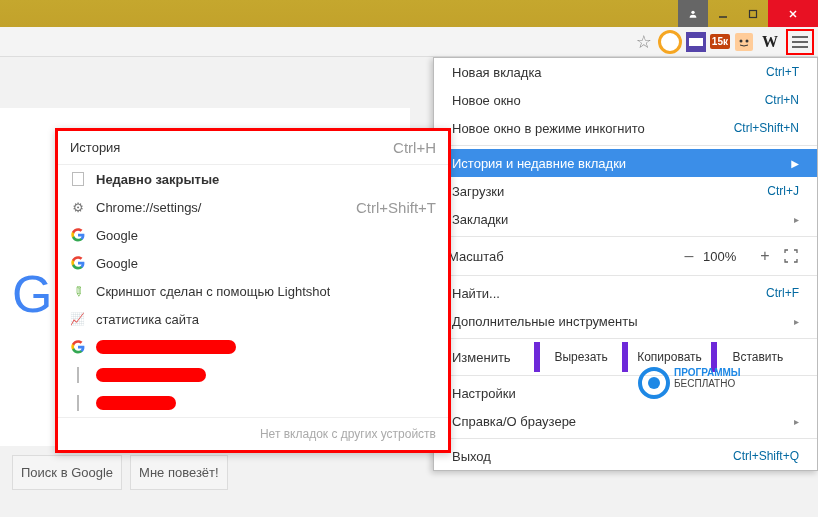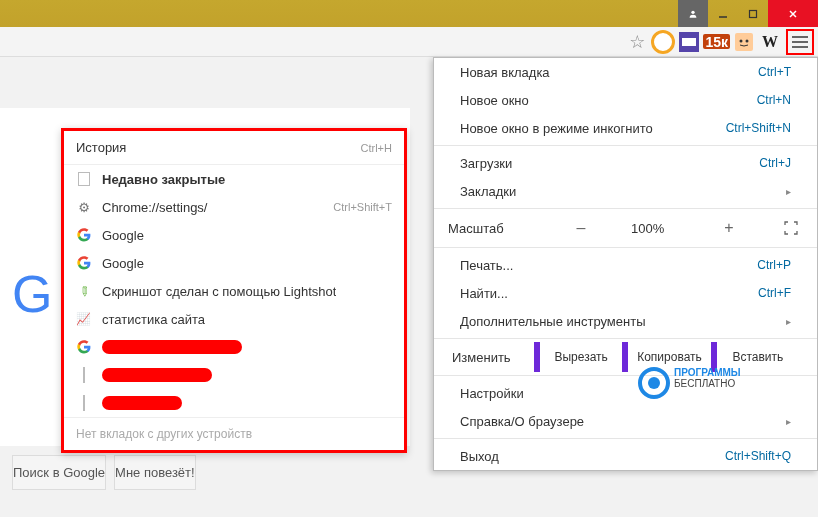--- a/index.html
+++ b/index.html
@@ -10,56 +10,56 @@
 .title-btn.account { background: #666; width: 30px; }
 .title-btn.close { background: #e81123; width: 50px; }
 .title-btn.min, .title-btn.max { width: 30px; }
 .title-btn svg { width: 10px; height: 10px; }
 
 .toolbar { height: 30px; background: #f4f4f4; border-bottom: 1px solid #ddd; display: flex; justify-content: flex-end; align-items: center; padding-right: 4px; gap: 2px; }
 .toolbar-icon { width: 24px; height: 24px; display: flex; align-items: center; justify-content: center; font-size: 16px; }
 .toolbar-icon.star { color: #888; font-size: 18px; }
 .toolbar-icon.orange { background: #fff; border-radius: 50%; position: relative; }
 .toolbar-icon.orange::before { content: ''; width: 18px; height: 18px; border: 3px solid #f5a623; border-radius: 50%; position: absolute; }
-.toolbar-icon.red-badge { background: #c2410c; color: #fff; font-size: 14px; font-weight: bold; padding: 1px 2px; width: auto; height: 15px; border-radius: 2px; }
+.toolbar-icon.red-badge { background: #c2410c; color: #fff; font-size: 10px; font-weight: bold; padding: 1px 2px; width: auto; height: 15px; border-radius: 2px; }
 .toolbar-icon.face { font-size: 18px; }
 .toolbar-icon.w { font-family: serif; font-weight: bold; font-size: 16px; color: #222; }
 .hamburger { width: 28px; height: 26px; border: 2px solid red; display: flex; flex-direction: column; justify-content: center; align-items: center; gap: 3px; margin-left: 2px; }
 .hamburger span { width: 16px; height: 2px; background: #666; display: block; }
 
 .content-bg { position: absolute; top: 57px; left: 0; right: 0; bottom: 0; background: #f2f2f2; }
 .white-panel { position: absolute; top: 108px; left: 0; width: 410px; height: 338px; background: #fff; }
 
 .google-logo { position: absolute; top: 264px; left: 12px; font-family: 'Product Sans', Arial, sans-serif; font-size: 52px; font-weight: 500; letter-spacing: -2px; }
 .google-logo .g1 { color: #4285f4; }
 
 .search-btns { position: absolute; top: 455px; left: 12px; display: flex; gap: 8px; }
-.search-btn { background: #f5f5f5; border: 1px solid #dcdcdc; padding: 9px 0; font-size: 13px; color: #555; cursor: pointer; }
-
-
-.submenu { position: absolute; top: 128px; left: 61px; width: 346px; background: #fff; border: 3px solid red; box-shadow: 0 2px 8px rgba(0,0,0,.2); font-size: 13px; z-index: 5; }
+.search-btn { background: #f5f5f5; border: 1px solid #dcdcdc; padding: 9px 8px; font-size: 13px; color: #555; cursor: pointer; }
+
+
+.submenu { position: absolute; top: 128px; left: 55px; width: 396px; background: #fff; border: 3px solid red; box-shadow: 0 2px 8px rgba(0,0,0,.2); font-size: 13px; z-index: 5; }
 .submenu-row { display: flex; align-items: center; height: 28px; padding: 0 12px; gap: 10px; }
 .submenu-header { height: 34px; color: #333; border-bottom: 1px solid #eee; }
 .submenu-header .shortcut { margin-left: auto; color: #999; font-size: 12px; }
 .submenu-row .icon { width: 16px; height: 16px; display: flex; align-items: center; justify-content: center; font-size: 12px; flex-shrink: 0; }
 .submenu-row .label { color: #333; white-space: nowrap; overflow: hidden; text-overflow: ellipsis; }
 .submenu-row .label.bold { font-weight: 600; }
-.submenu-row .shortcut { margin-left: auto; color: #999; font-size: 11px; }
+.submenu-row .shortcut { margin-left: auto; color: #999; font-size: 15px; }
 .redact { background: red; border-radius: 8px; height: 14px; display: inline-block; }
-.submenu-footer { height: 32px; padding: 16px 12px; display: flex; align-items: center; color: #aaa; font-size: 12px; border-top: 1px solid #eee; }
+.submenu-footer { height: 32px; padding: 16px 12px; display: flex; align-items: center; color: #aaa; font-size: 12px; border-top: 1px solid #eee; justify-content: flex-end; }
 
 
 .mainmenu { position: absolute; top: 57px; left: 433px; width: 385px; background: #fff; border: 1px solid #bbb; box-shadow: -2px 2px 6px rgba(0,0,0,.2); font-size: 13px; z-index: 4; }
-.mm-row { display: flex; align-items: center; height: 28px; padding: 0 26px; color: #333; }
+.mm-row { display: flex; align-items: center; height: 28px; padding: 0 18px; color: #333; }
 .mm-row.highlighted { background: #3b8ee8; color: #fff; }
 .mm-row.highlighted .arrow { color: #fff; }
 .mm-row .shortcut { margin-left: auto; color: #0369a1; font-size: 12px; }
 .mm-row .arrow { margin-left: auto; color: #888; font-size: 10px; }
 .mm-sep { height: 1px; background: #e5e5e5; margin: 3px 0; }
-.mm-zoom { display: flex; align-items: center; height: 32px; padding: 0 14px; color: #333; gap: 36px; }
+.mm-zoom { display: flex; align-items: center; height: 32px; padding: 0 14px; color: #333; }
 .mm-zoom .label { flex: 1; }
 .mm-zoom .zbtn { width: 28px; text-align: center; color: #666; font-size: 16px; }
 .mm-zoom .zval { width: 48px; font-size: 13px; }
 .mm-zoom .fs { width: 24px; display: flex; align-items: center; justify-content: center; }
 .mm-edit { display: flex; align-items: center; height: 30px; padding: 0 18px; }
 .mm-edit .label { flex: 0 0 82px; color: #333; }
 .mm-edit .ebtn { flex: 1; text-align: center; color: #333; font-size: 12px; border-left: 6px solid #6d28d9; height: 100%; display: flex; align-items: center; justify-content: center; }
 
 .logo-overlay { position: absolute; top: 367px; left: 638px; display: flex; align-items: flex-start; gap: 4px; z-index: 6; }
 .logo-overlay .circ { width: 32px; height: 32px; border: 4px solid #1e88e5; border-radius: 50%; position: relative; }
@@ -231,20 +231,24 @@
       <div class="mm-row">
         <span>Новое окно</span>
         <span class="shortcut">Ctrl+N</span>
       </div>
       <div class="mm-row">
         <span>Новое окно в режиме инкогнито</span>
         <span class="shortcut">Ctrl+Shift+N</span>
       </div>
     </div>
   <div class="mm-sep"></div>
+  <div class="mm-row highlighted">
+    <span>История и недавние вкладки</span>
+    <span class="arrow">▶</span>
+  </div>
   <div id="mm2">
       <div class="mm-row">
         <span>Загрузки</span>
         <span class="shortcut">Ctrl+J</span>
       </div>
       <div class="mm-row">
         <span>Закладки</span>
         <span class="arrow">▸</span>
       </div>
     </div>
@@ -256,24 +260,20 @@
     <span class="zbtn">+</span>
     <span class="fs">
       <svg width="14" height="14" viewBox="0 0 14 14">
           <path d="M1 4V1h3M10 1h3v3M13 10v3h-3M4 13H1v-3" stroke="#666" fill="none" stroke-width="1.3"></path>
         </svg>
     </span>
   </div>
   <div class="mm-sep"></div>
   <div id="mm3">
       <div class="mm-row">
-        <span>Печать...</span>
-        <span class="shortcut">Ctrl+P</span>
-      </div>
-      <div class="mm-row">
         <span>Найти...</span>
         <span class="shortcut">Ctrl+F</span>
       </div>
       <div class="mm-row">
         <span>Дополнительные инструменты</span>
         <span class="arrow">▸</span>
       </div>
     </div>
   <div class="mm-sep"></div>
   <div class="mm-edit">

